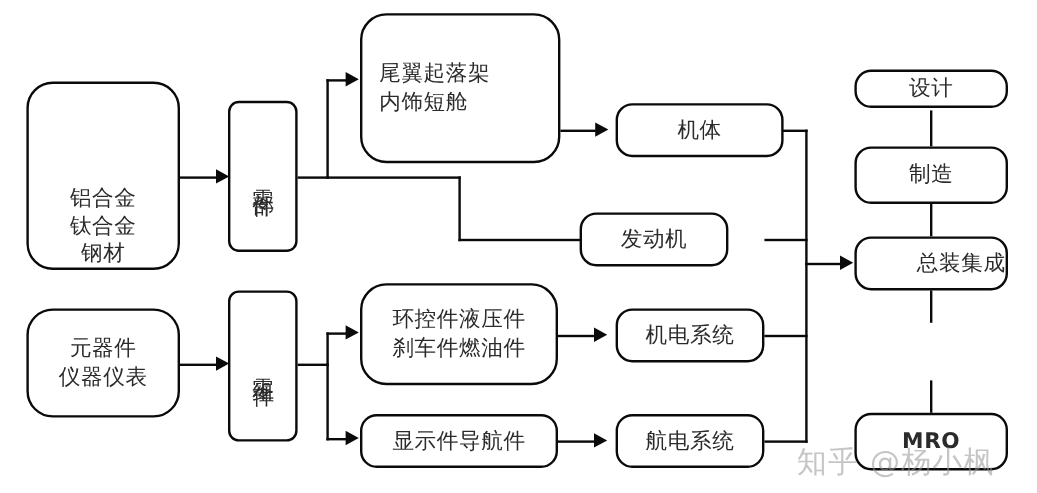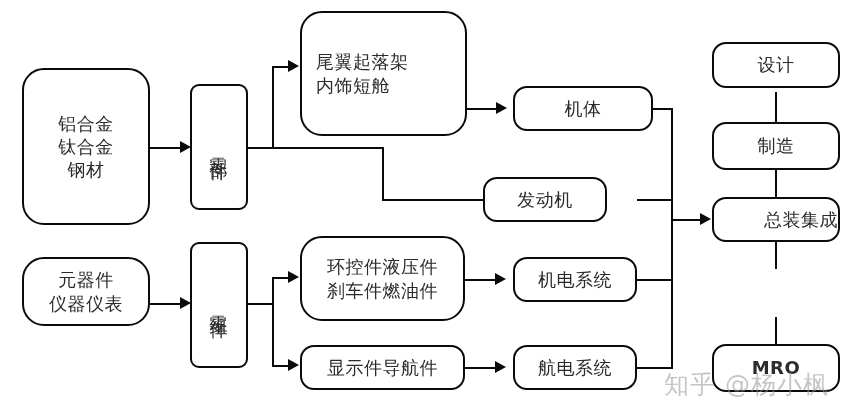--- a/index.html
+++ b/index.html
@@ -112,21 +112,21 @@
   <div class="ln-h" style="left:637px; top:367px; width:36px;"></div>
   <div class="ln-v" style="left:671px; top:108px; height:261px;"></div>
   <div class="ln-h" style="left:671px; top:219px; width:33px;"></div>
   <div class="arrow" style="left:700px; top:213px;"></div>
 
   <div class="ln-v" style="left:775px; top:92px; height:30px;"></div>
   <div class="ln-v" style="left:775px; top:170px; height:27px;"></div>
   <div class="ln-v" style="left:775px; top:242px; height:27px;"></div>
   <div class="ln-v" style="left:775px; top:317px; height:27px;"></div>
 
-  <div class="node r-lg fs18" style="left:22px; top:68px; width:128px; height:157px;">
+  <div class="node r-lg fs18" style="left:22px; top:68px; width:128px; height:157px;justify-content:flex-end;">
     <span class="ln">铝合金</span>
     <span class="ln">钛合金</span>
     <span class="ln">钢材</span>
   </div>
 
   <div class="node r-sm fs18" style="left:190px; top:84px; width:58px; height:126px;">
     <span class="vertical">零部件</span>
   </div>
 
   <div class="node r-lg fs18" style="left:300px; top:11px; width:167px; height:125px; align-items:flex-start; padding-left:14px;">
@@ -135,21 +135,21 @@
   </div>
 
   <div class="node r-md fs18" style="left:513px; top:86px; width:140px; height:45px;">
     <span class="ln">机体</span>
   </div>
 
   <div class="node r-md fs18" style="left:483px; top:177px; width:124px; height:45px;">
     <span class="ln">发动机</span>
   </div>
 
-  <div class="node r-lg fs18" style="left:22px; top:257px; width:128px; height:69px;">
+  <div class="node r-lg fs18" style="left:22px; top:257px; width:128px; height:91px;">
     <span class="ln">元器件</span>
     <span class="ln">仪器仪表</span>
   </div>
 
   <div class="node r-sm fs18" style="left:190px; top:242px; width:58px; height:126px;">
     <span class="vertical">零组件</span>
   </div>
 
   <div class="node r-lg fs18" style="left:300px; top:236px; width:165px; height:85px;">
     <span class="ln">环控件液压件</span>
@@ -161,21 +161,21 @@
   </div>
 
   <div class="node r-md fs18" style="left:300px; top:345px; width:165px; height:45px;">
     <span class="ln">显示件导航件</span>
   </div>
 
   <div class="node r-md fs18" style="left:513px; top:345px; width:124px; height:45px;">
     <span class="ln">航电系统</span>
   </div>
 
-  <div class="node r-md fs18" style="left:712px; top:42px; width:128px; height:46px;">
+  <div class="node r-md fs18" style="left:712px; top:58px; width:128px; height:32px;">
     <span class="ln">设计</span>
   </div>
 
   <div class="node r-md fs18" style="left:712px; top:122px; width:128px; height:48px;">
     <span class="ln">制造</span>
   </div>
 
   <div class="node r-md fs18" style="left:712px; top:197px; width:128px; height:45px;align-items:flex-end;">
     <span class="ln">总装集成</span>
   </div>

